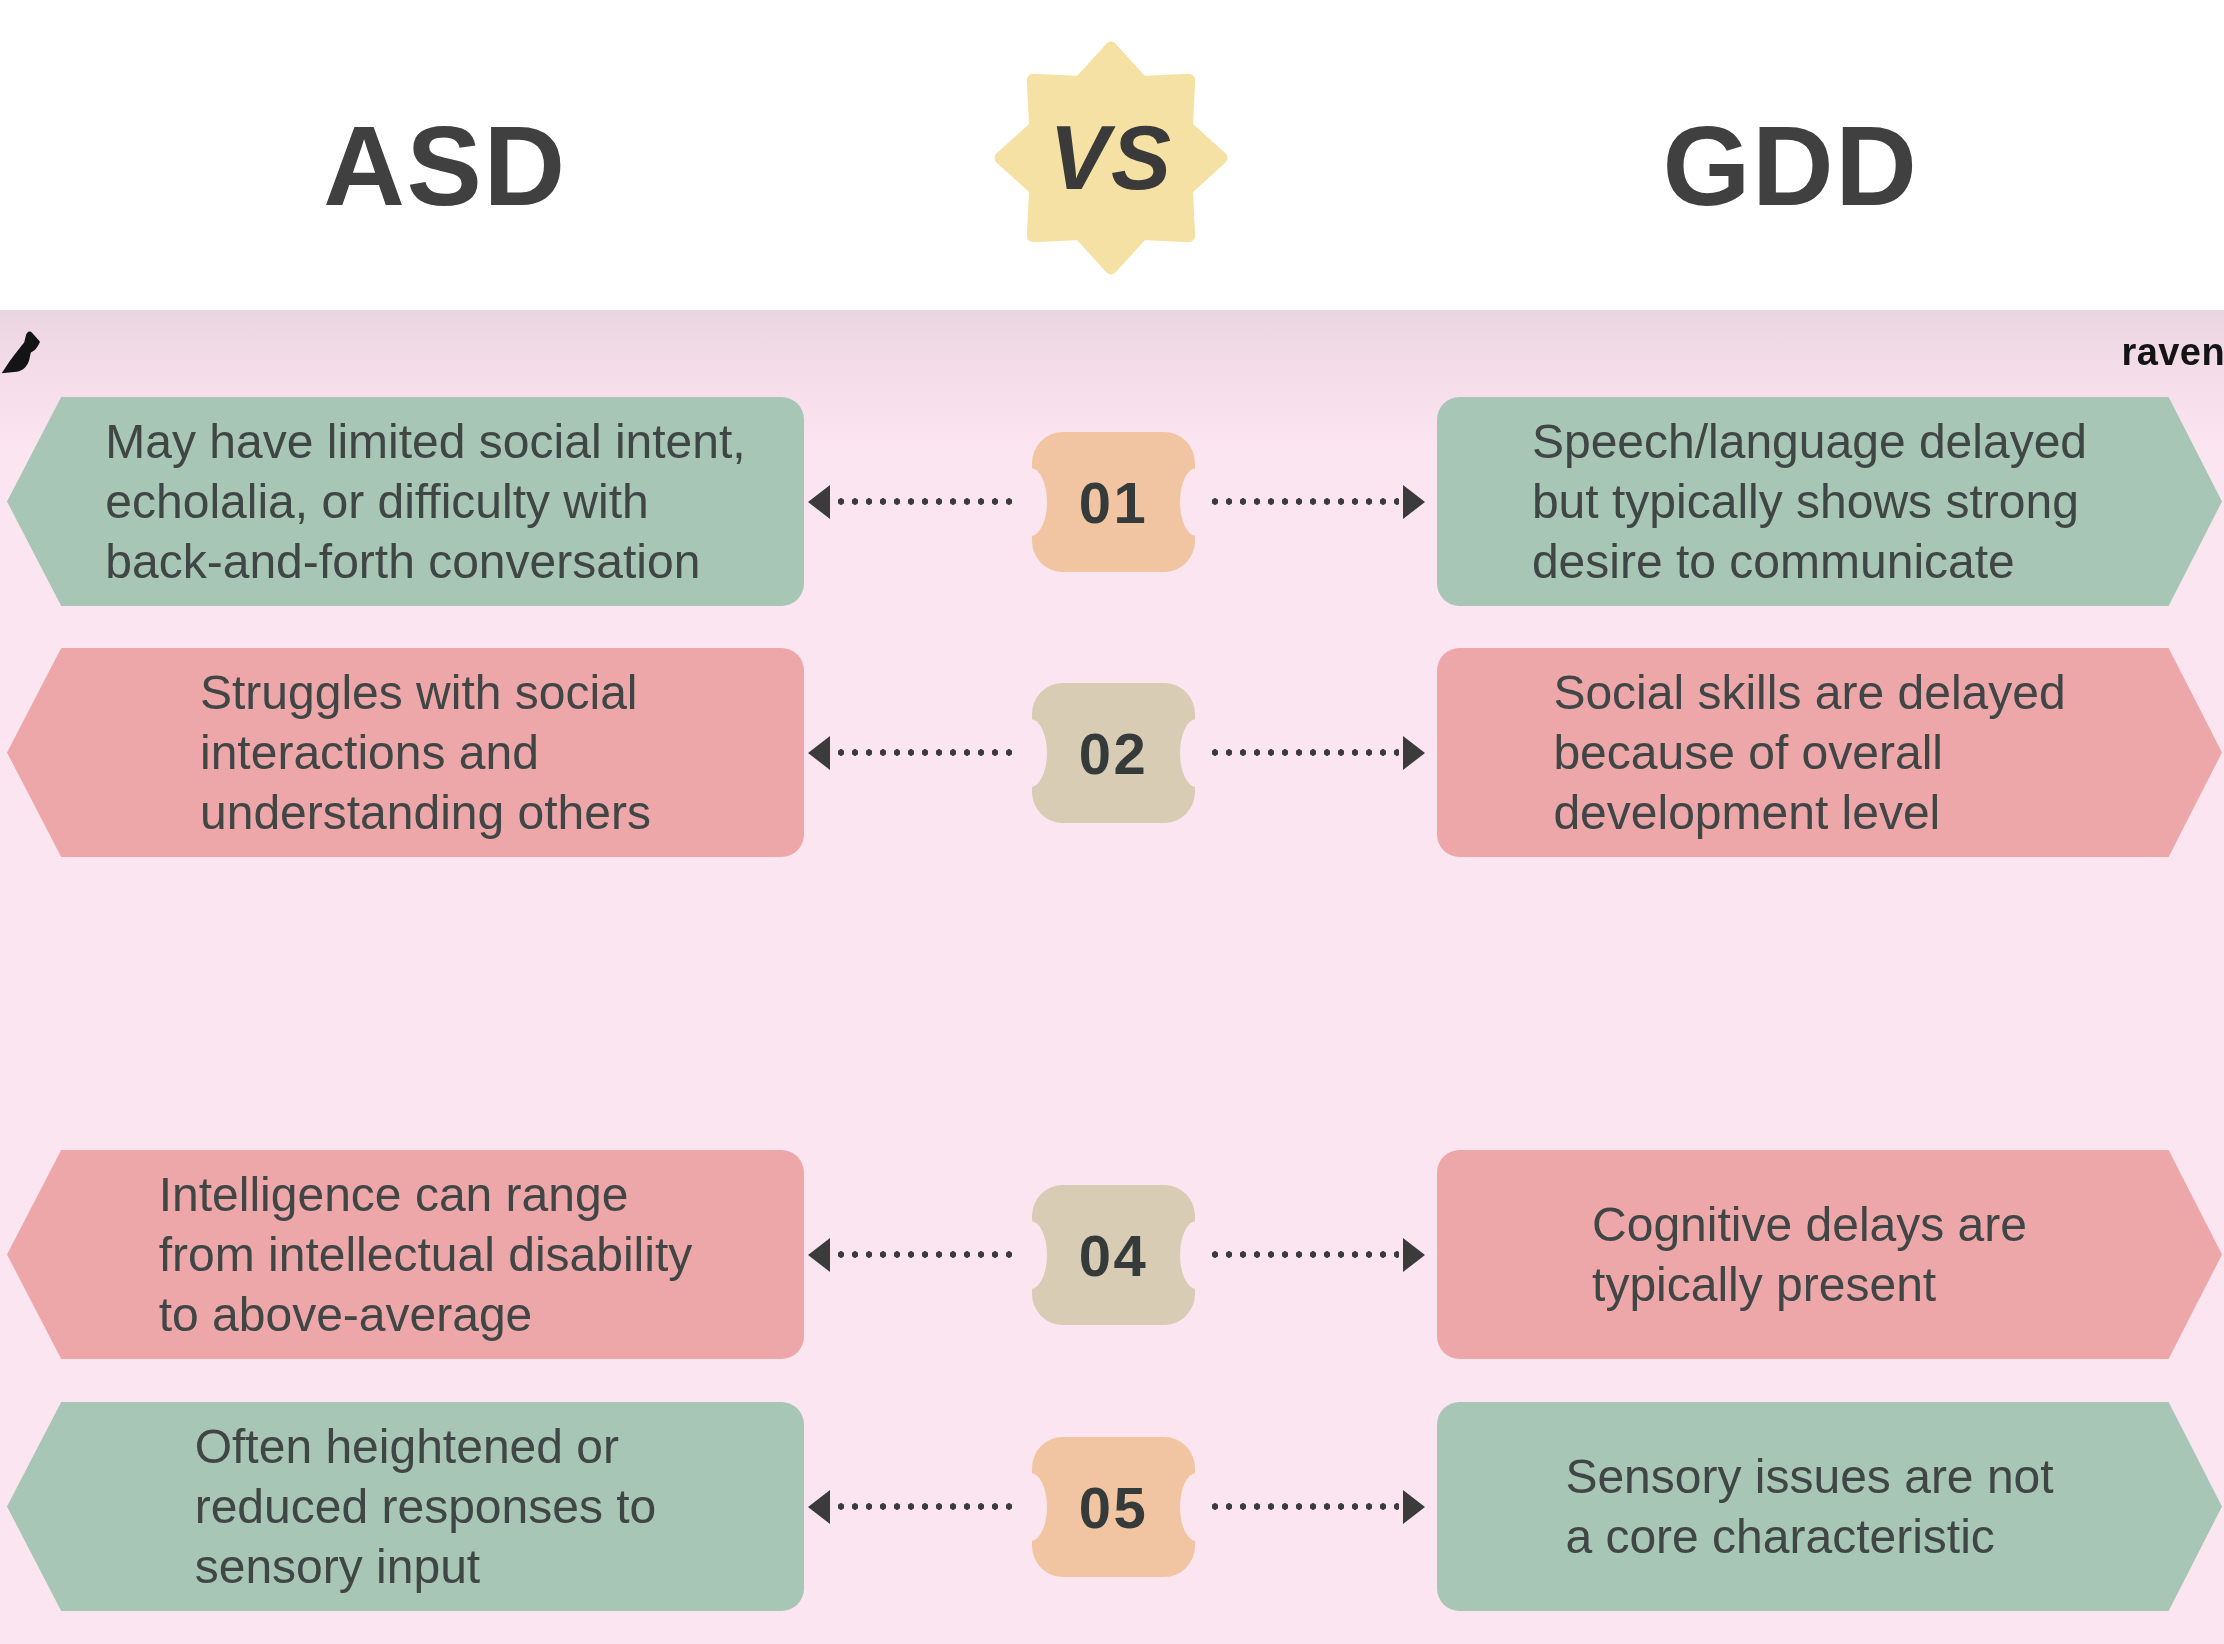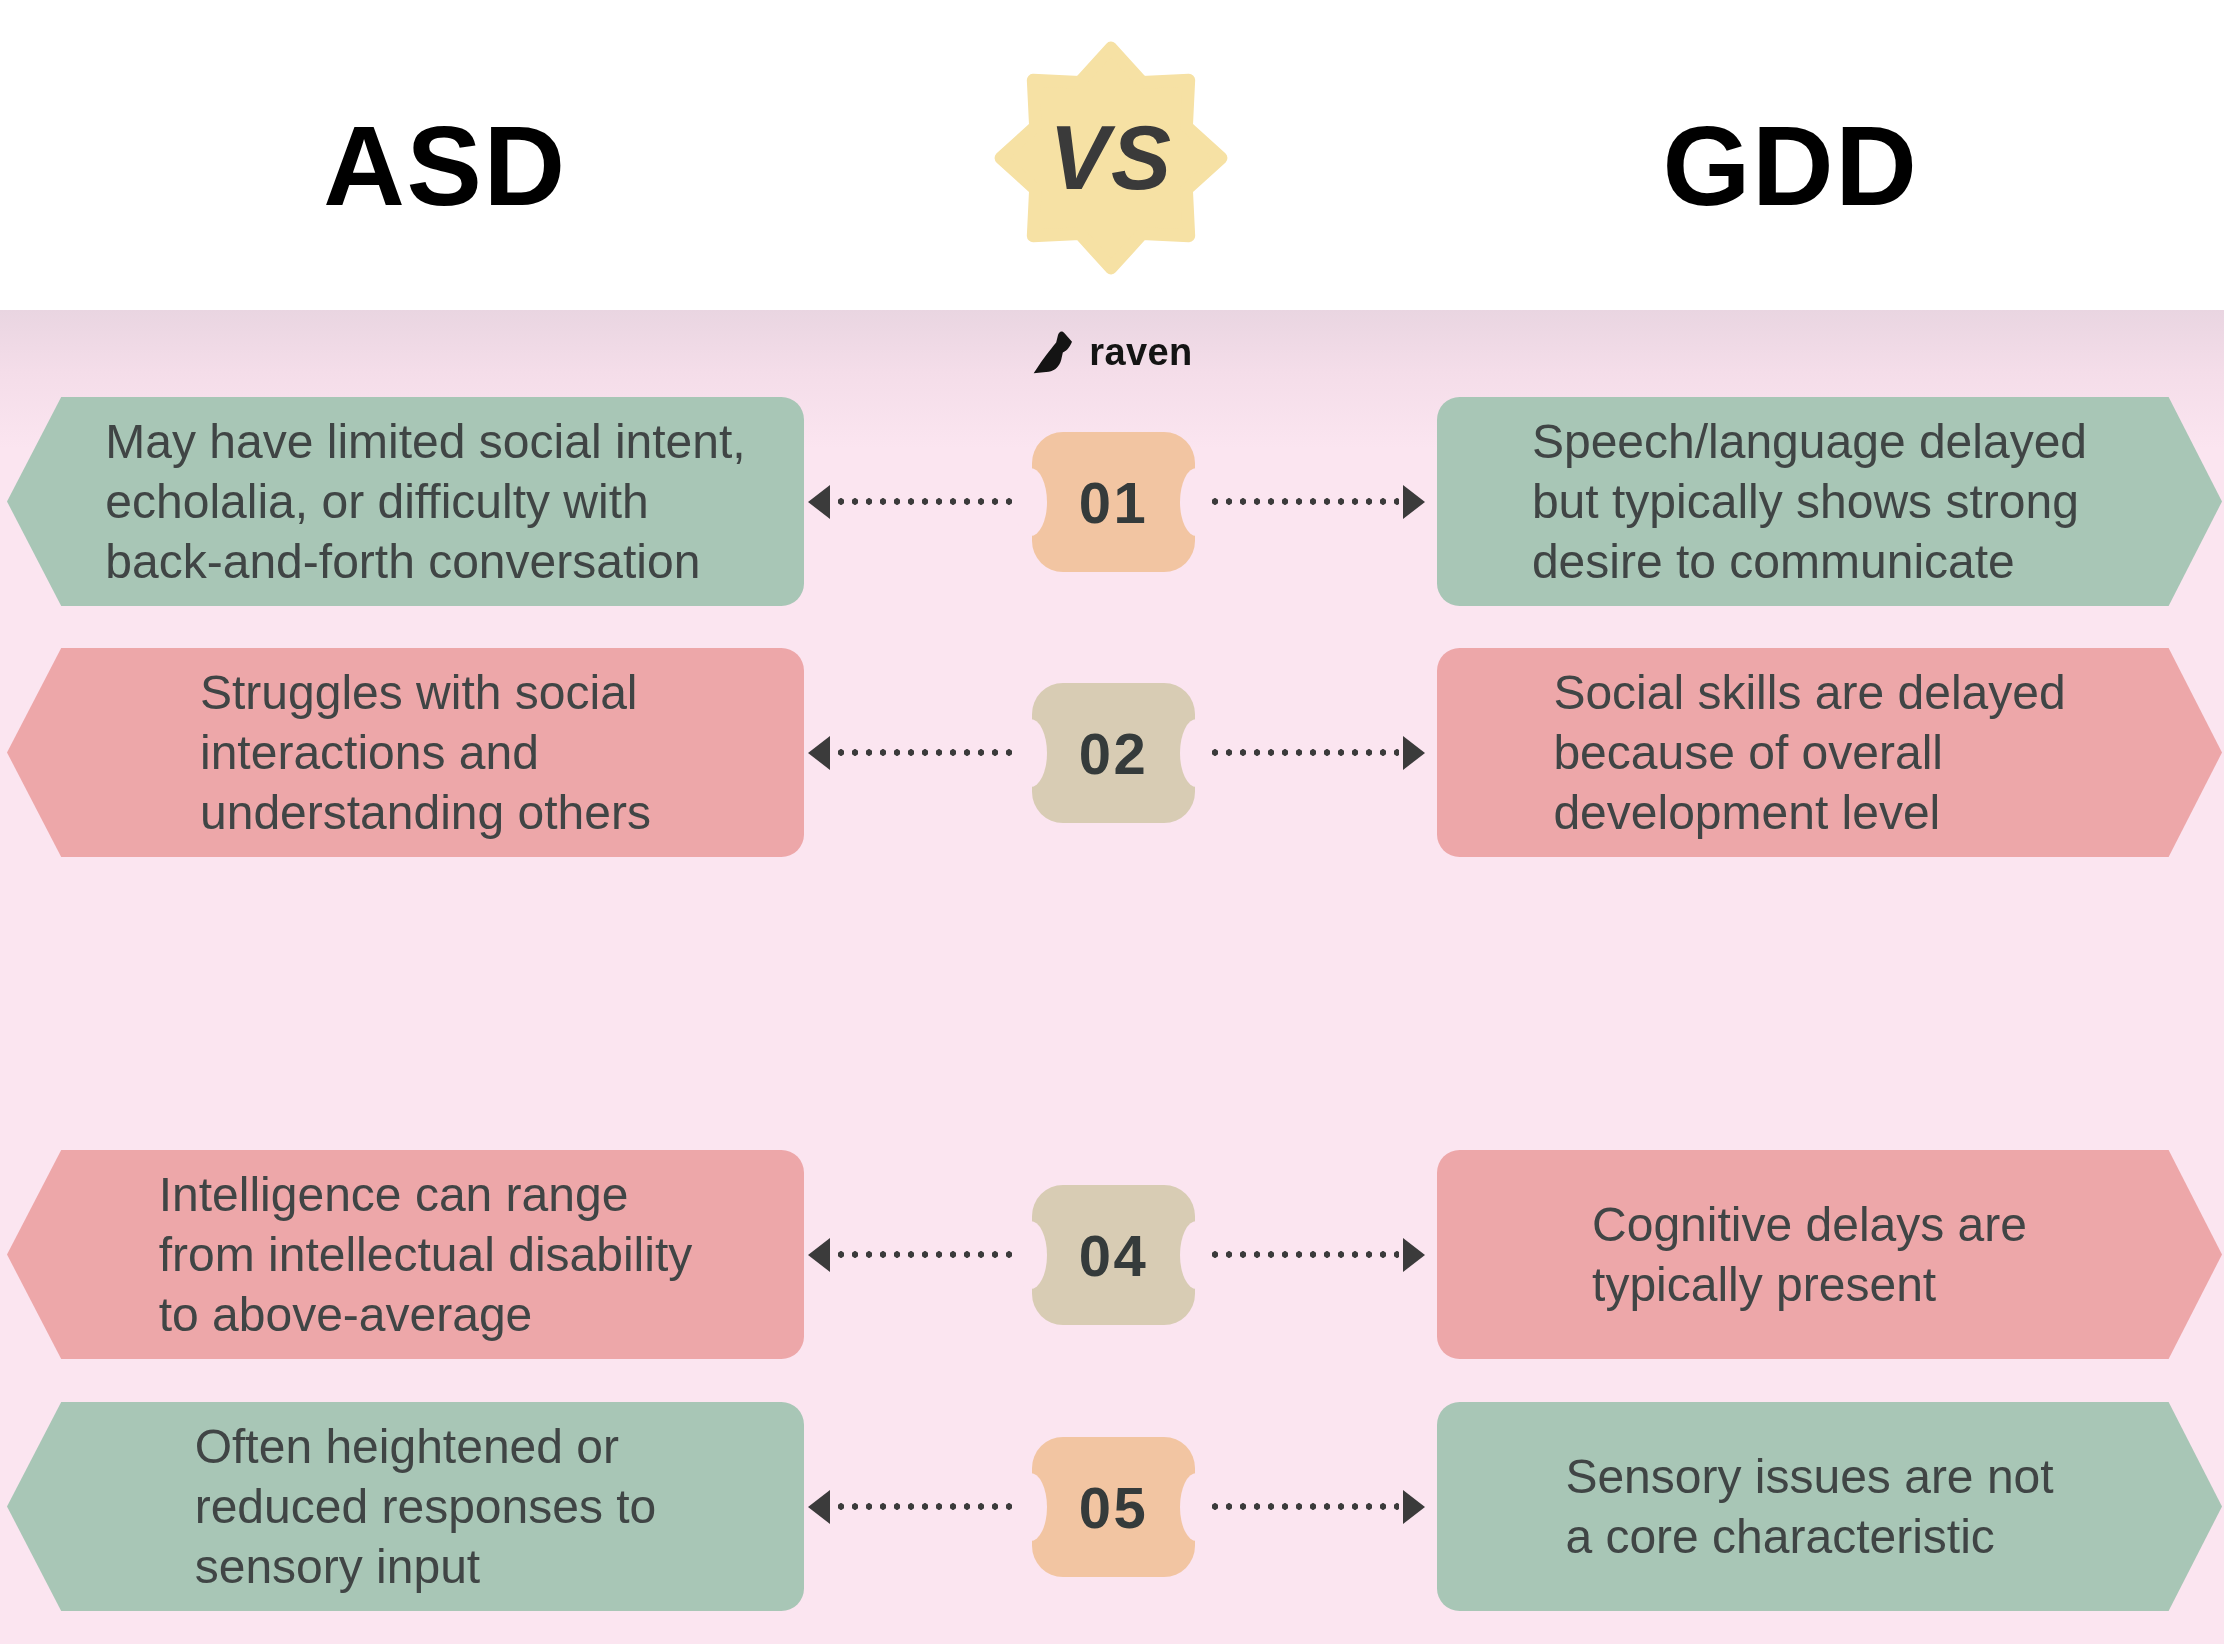--- a/index.html
+++ b/index.html
@@ -4,38 +4,38 @@
 <style>
   html,body{margin:0;padding:0;background:#ffffff;}
   .canvas{
     position:relative;width:2225px;height:1644px;overflow:hidden;
     font-family:"Liberation Sans",sans-serif;background:#ffffff;
   }
   
   .header{position:absolute;top:0;left:0;width:2225px;height:310px;background:#ffffff;}
   .title{
     position:absolute;top:83px;height:165px;display:flex;align-items:center;justify-content:center;
-    font-size:113px;font-weight:bold;color:#000000;letter-spacing:1.7px;
+    font-size:113px;font-weight:bold;color:#404040;letter-spacing:1.7px;
   }
   .title-asd{left:0;width:890px;}
   .title-gdd{left:1356px;width:869px;}
   .vs-badge{position:absolute;left:993px;top:40px;width:236px;height:236px;}
   .vs-badge svg{position:absolute;left:0;top:0;width:236px;height:236px;}
   .vs-label{
     position:absolute;left:0;top:0;width:236px;height:236px;display:flex;align-items:center;justify-content:center;
     font-size:90px;font-weight:bold;color:#3a3a3a;letter-spacing:1.7px;font-style:italic;
   }
   
   .content{
     position:absolute;top:310px;left:0;width:2225px;height:1334px;
     background:linear-gradient(180deg,#e9d5e1 0px,#f4dde9 61px,#fbe5f0 139px,#fbe5f0 100%);
   }
   .brand{
     position:absolute;top:12px;left:0;width:2225px;height:61px;
-    display:flex;align-items:center;justify-content:center;gap:7px;
+    display:flex;align-items:center;justify-content:space-between;gap:7px;
   }
   .brand svg{width:50px;height:49px;display:block;}
   .brand-name{font-size:38px;font-weight:bold;color:#141414;letter-spacing:0.4px;}
   
   .row{position:absolute;left:0;width:2225px;height:209px;}
   .row-1{top:87px}.row-2{top:338px}.row-3{top:589px}.row-4{top:840px}.row-5{top:1092px}
   .box{
     position:absolute;top:0;height:209px;display:flex;align-items:center;justify-content:center;
     color:#404545;font-size:48px;line-height:1.25;font-weight:500;
     border-radius:22.6px;

